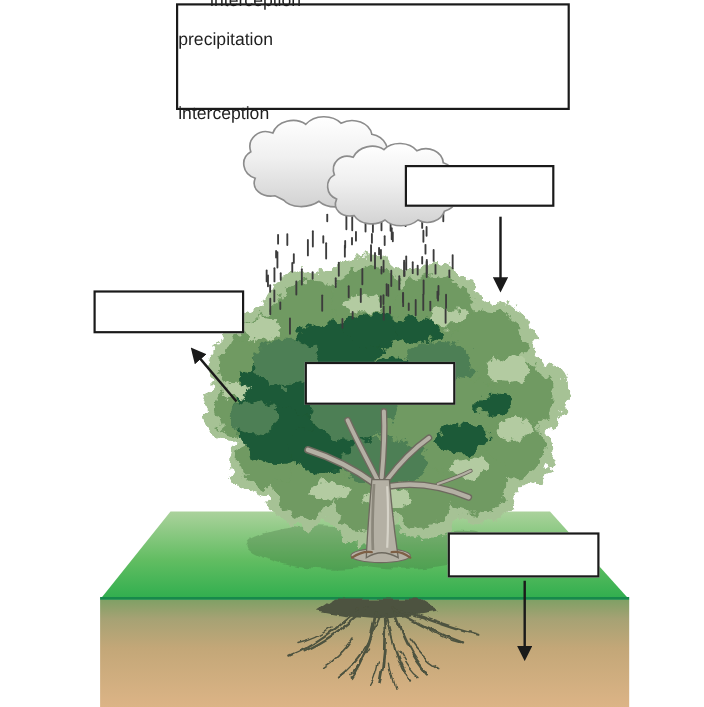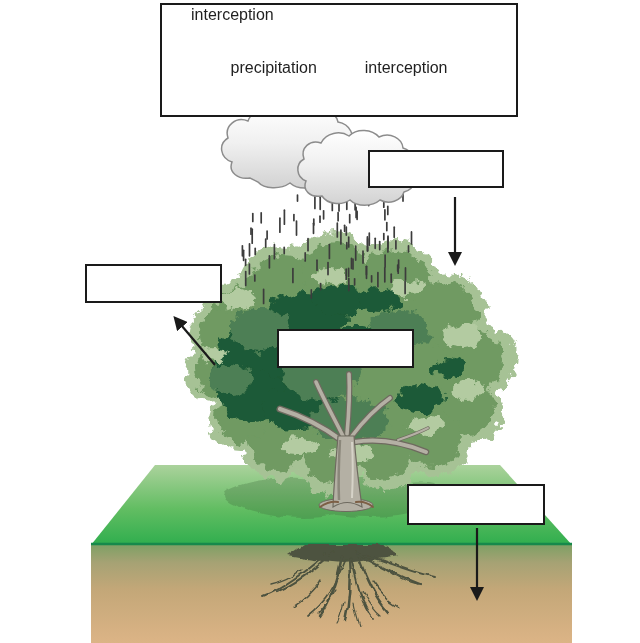--- a/index.html
+++ b/index.html
@@ -2,28 +2,28 @@
 <html><head>
 <meta charset="utf-8">
 <style>
   html,body{margin:0;padding:0;background:#ffffff;}
   .scene{
     position:relative;width:640px;height:643px;background:#ffffff;
     font-family:"Liberation Sans",sans-serif;overflow:hidden;
   }
   .scene-svg{position:absolute;left:0;top:0;}
   .word-bank{
-    position:absolute;left:160px;top:3px;width:358px;height:114px;
+    position:absolute;left:160px;top:3px;width:358px;height:97px;
     border:2px solid #1a1a1a;box-sizing:border-box;background:#ffffff;
-    display:flex;flex-direction:column;gap:34px;
+    display:flex;flex-direction:column;justify-content:center;gap:17px;
     font-size:16px;color:#1f1f1f;
   }
   .wb-row{display:flex;line-height:19px;}
   .wb-row-1{justify-content:space-between;padding:0 29px;}
-  .wb-row-2{justify-content:center;gap:48px;}
+  .wb-row-2{justify-content:center;gap:48px;flex-direction:column;}
   .label-box{
     position:absolute;background:#ffffff;border:2.5px solid #1a1a1a;
     box-sizing:border-box;
   }
   .label-box.b-top-right{left:368px;top:150px;width:136px;height:38px;}
   .label-box.b-left{left:85px;top:264px;width:137px;height:39px;}
   .label-box.b-center{left:277px;top:329px;width:137px;height:39px;}
   .label-box.b-bottom-right{left:407px;top:484px;width:138px;height:41px;}
 </style>
 </head>

